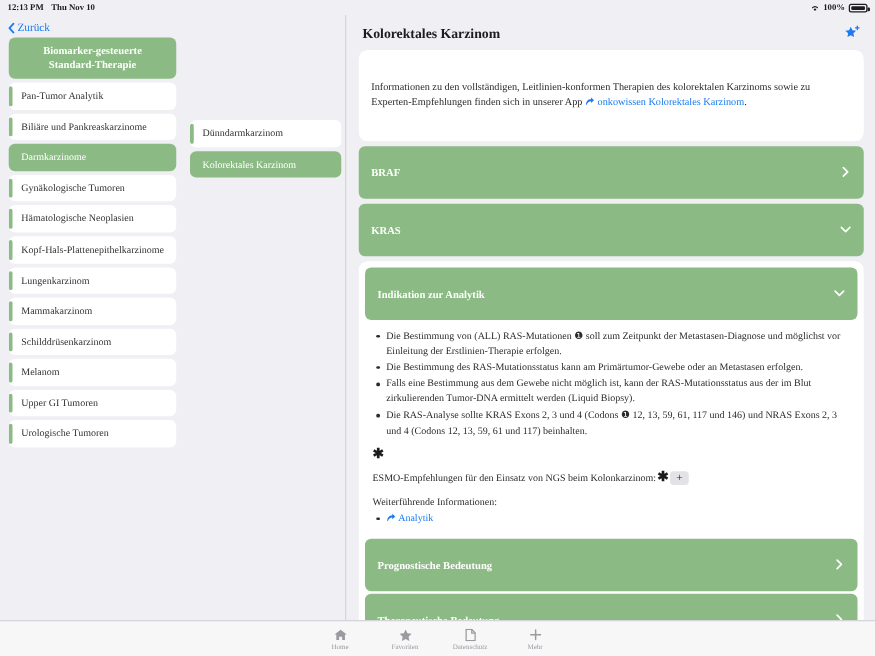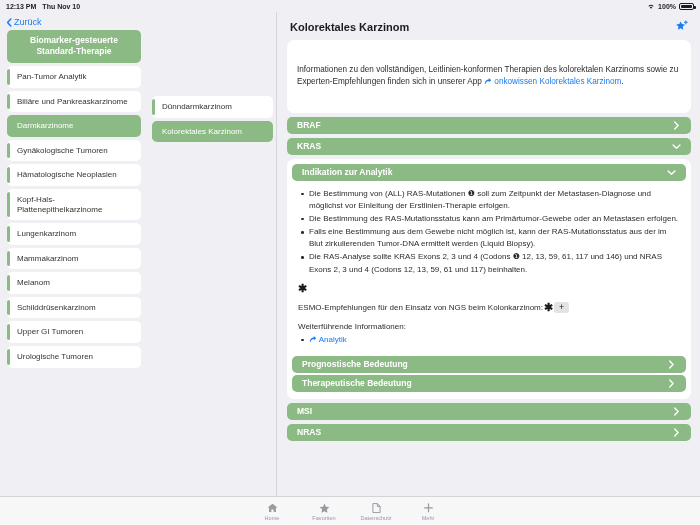--- a/index.html
+++ b/index.html
@@ -2,21 +2,21 @@
 <html><head>
 <meta charset="utf-8">
 <style>
   * { box-sizing: border-box; margin: 0; padding: 0; }
   html, body {
     width: 700px; height: 525px;
     font-family: "Liberation Sans", sans-serif;
     background: #efeff4;
     overflow: hidden;
   }
-  #app { position: relative; width: 700px; height: 525px; }
+  #app { position: relative; width: 700px; height: 525px; font-family: Liberation Serif, serif; }
 
   
   .statusbar {
     height: 12px; width: 100%;
     display: flex; align-items: center;
     padding: 0 6px;
     font-size: 7px; font-weight: bold; color: #1c1c1e;
     background: #efeff4;
   }
   .sb-left { display: flex; gap: 6px; align-items: center; }
@@ -87,21 +87,21 @@
     background: #ffffff; border-radius: 7px;
     padding: 24px 10px; margin-bottom: 4px;
     font-size: 8.2px; color: #2c2c2e; line-height: 1.5;
   }
   .card a { color: #1a7bf2; text-decoration: none; }
   .ext-ic { display:inline-block; width: 8px; height: 8px; vertical-align: -1px; }
 
   .acc {
     background: #8cba84; color: #ffffff;
     border-radius: 5px;
-    padding: 3px 10px;
+    padding: 16px 10px;
     font-size: 8.5px; font-weight: bold;
     display: flex; align-items: center;
     margin-bottom: 4px; cursor: pointer;
     min-height: 17px;
   }
   .acc .caret { margin-left: auto; width: 9px; height: 9px; }
 
   .acc-body {
     background: #ffffff; border-radius: 7px;
     padding: 5px 5px; margin-bottom: 4px;
@@ -210,24 +210,24 @@
         <div class="navrow">
             <span>Kopf-Hals-Plattenepithelkarzinome</span>
           </div>
         <div class="navrow">
             <span>Lungenkarzinom</span>
           </div>
         <div class="navrow">
             <span>Mammakarzinom</span>
           </div>
         <div class="navrow">
+            <span>Schilddrüsenkarzinom</span>
+          </div>
+        <div class="navrow">
             <span>Melanom</span>
-          </div>
-        <div class="navrow">
-            <span>Schilddrüsenkarzinom</span>
           </div>
         <div class="navrow">
             <span>Upper GI Tumoren</span>
           </div>
         <div class="navrow">
             <span>Urologische Tumoren</span>
           </div>
       </div>
 
       <div class="col2">

